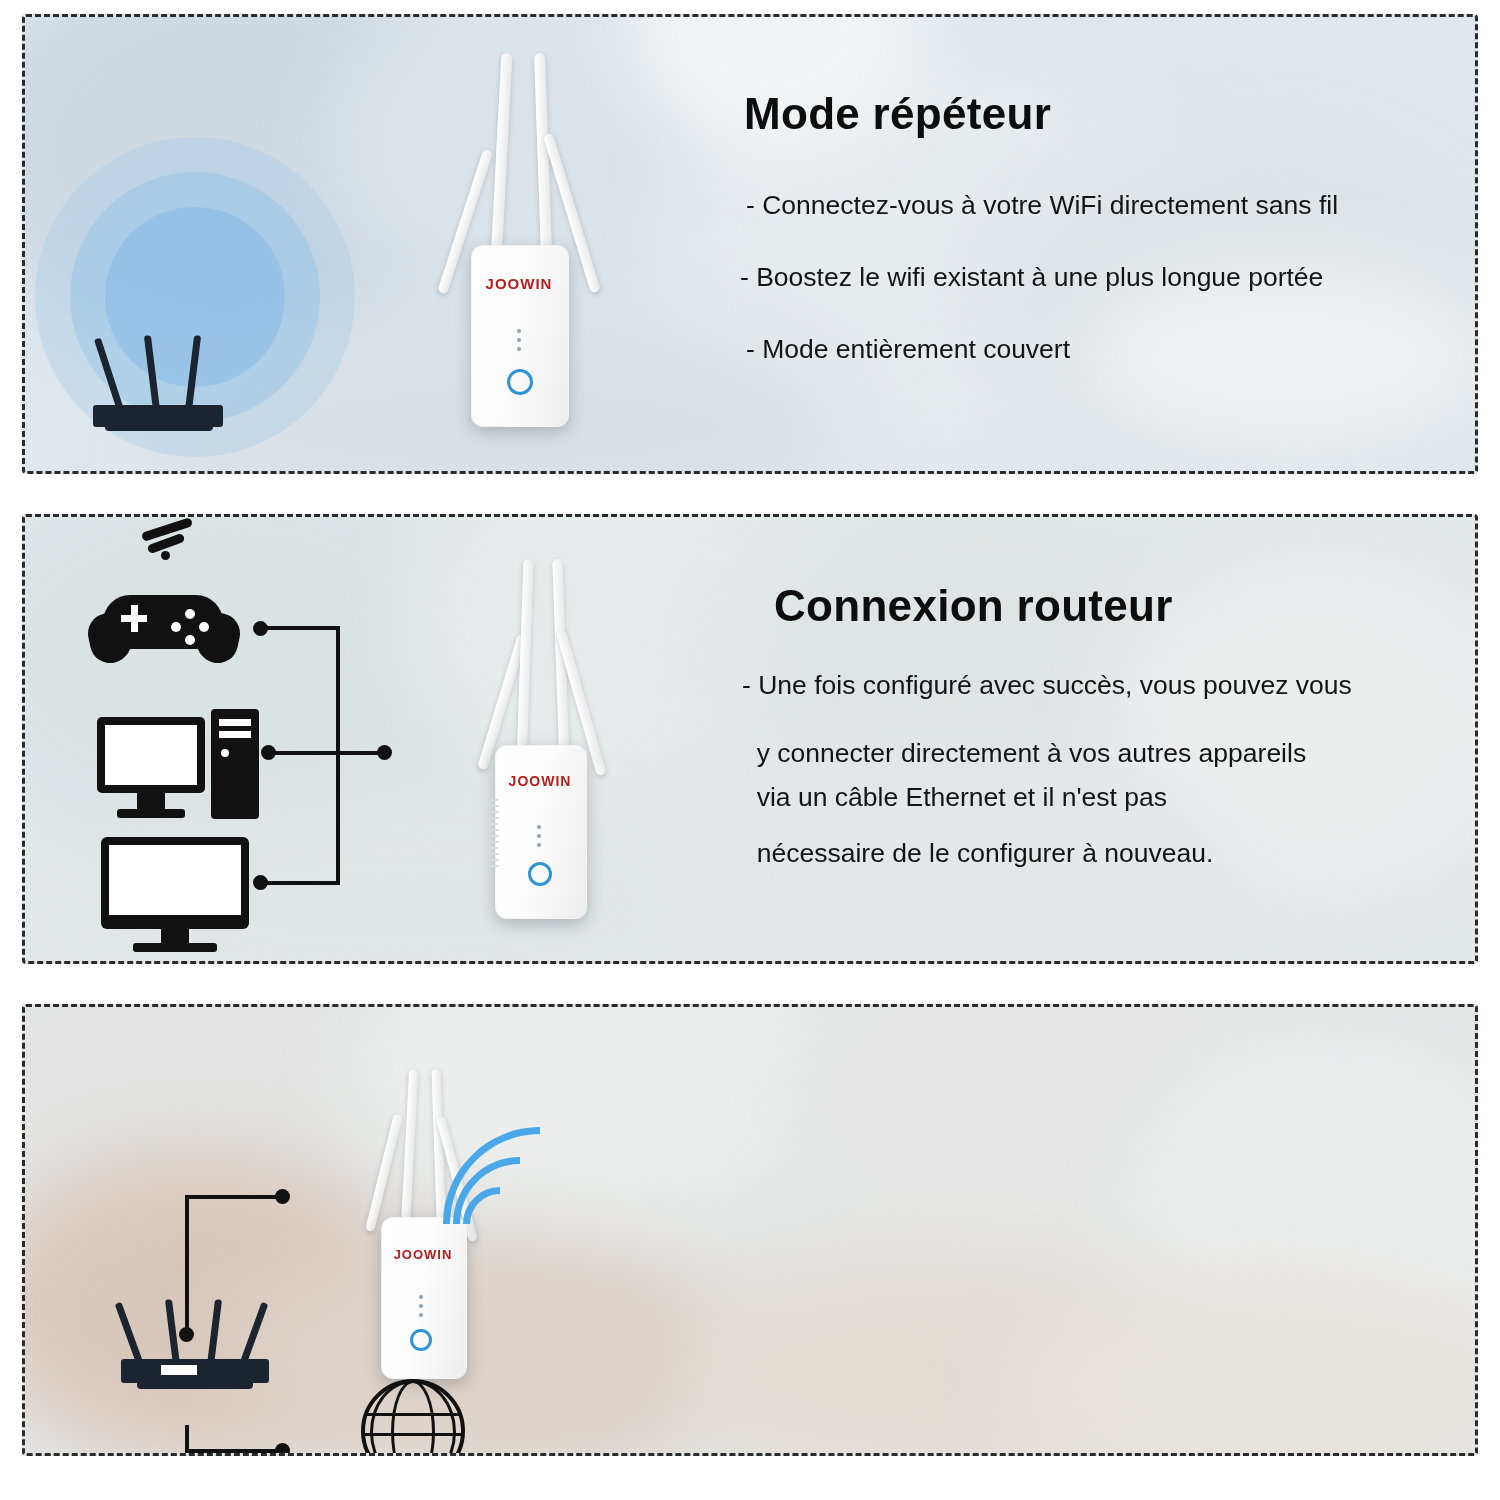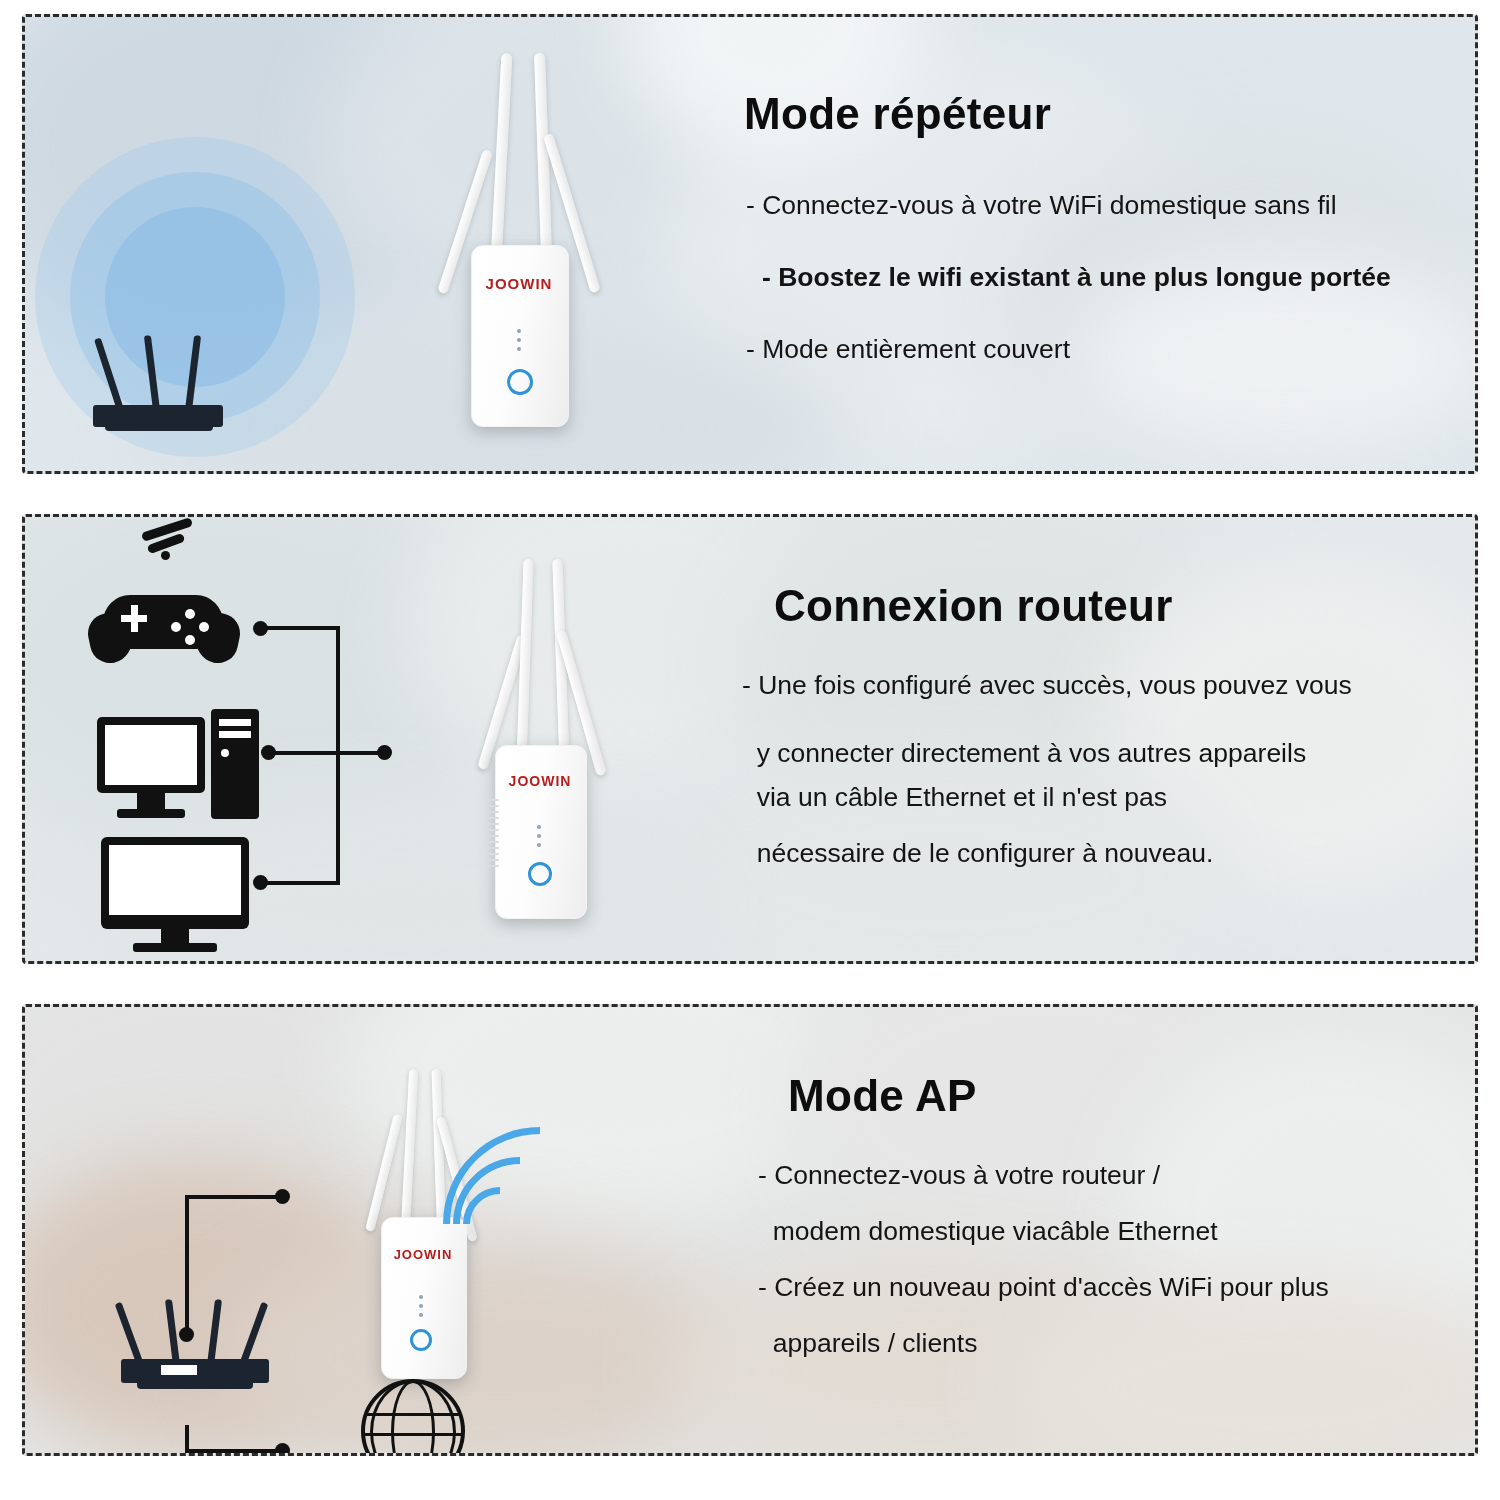--- a/index.html
+++ b/index.html
@@ -237,22 +237,22 @@
               <div class="led"></div>
               <div class="led"></div>
           </div>
           <div class="btn-ring" style="left:482px;top:352px;width:26px;height:26px;"></div>
         </div>
       </div>
 
       <div class="text-col">
         <h2 class="title" style="position:absolute;left:4px;top:72px;">Mode répéteur</h2>
         <ul class="bullets">
-          <li style="position:absolute;left:6px;top:175px;">- Connectez-vous à votre WiFi domestique sans fil</li>
-          <li style="position:absolute;left:22px;top:247px;font-weight:bold;">- Boostez le wifi existant à une plus longue portée</li>
+          <li style="position:absolute;left:6px;top:175px;">- Connectez-vous à votre WiFi directement sans fil</li>
+          <li style="position:absolute;left:0;top:247px;">- Boostez le wifi existant à une plus longue portée</li>
           <li style="position:absolute;left:6px;top:319px;">- Mode entièrement couvert</li>
         </ul>
       </div>
     </div>
   </div>
 
   <div class="panel panel-2">
     <div class="bg">
       <div class="blob" style="left:-80px;top:-60px;width:560px;height:400px;background:#dbe2e4;"></div>
       <div class="blob" style="left:380px;top:-60px;width:430px;height:330px;background:#e7ebeb;"></div>
@@ -414,25 +414,16 @@
           <div class="wire" style="left:160px;top:188px;width:96px;height:4px;"></div>
           <div class="wire" style="left:160px;top:188px;width:4px;height:140px;"></div>
           <div class="dot" style="left:154px;top:320px;width:15px;height:15px;"></div>
 
           <div class="wire" style="left:160px;top:418px;width:4px;height:28px;"></div>
           <div class="wire" style="left:160px;top:442px;width:96px;height:4px;"></div>
           <div class="dot" style="left:250px;top:436px;width:15px;height:15px;"></div>
         </div>
       </div>
 
-      <div class="text-col">
-        <h2 class="title" style="position:absolute;left:48px;top:64px;">Mode AP</h2>
-        <ul class="bullets">
-          <li style="position:absolute;left:18px;top:155px;">- Connectez-vous à votre routeur /</li>
-          <li style="position:absolute;left:18px;top:211px;">  modem domestique viacâble Ethernet</li>
-          <li style="position:absolute;left:18px;top:267px;">- Créez un nouveau point d'accès WiFi pour plus</li>
-          <li style="position:absolute;left:18px;top:323px;">  appareils / clients</li>
-        </ul>
-      </div>
     </div>
   </div>
 
 </div>
 
 </body></html>

